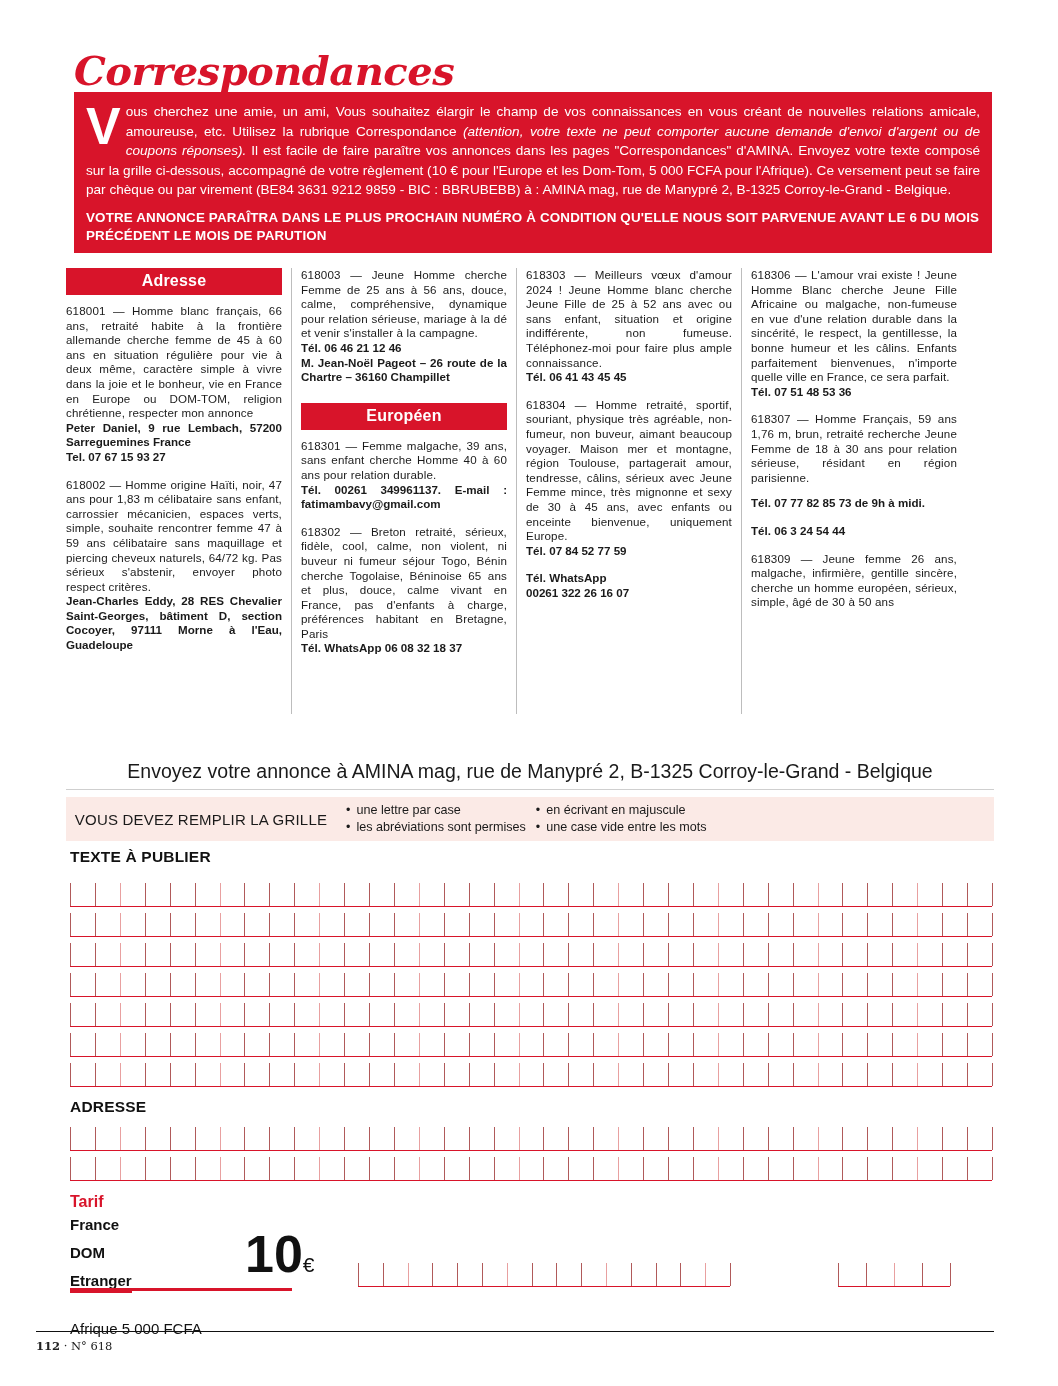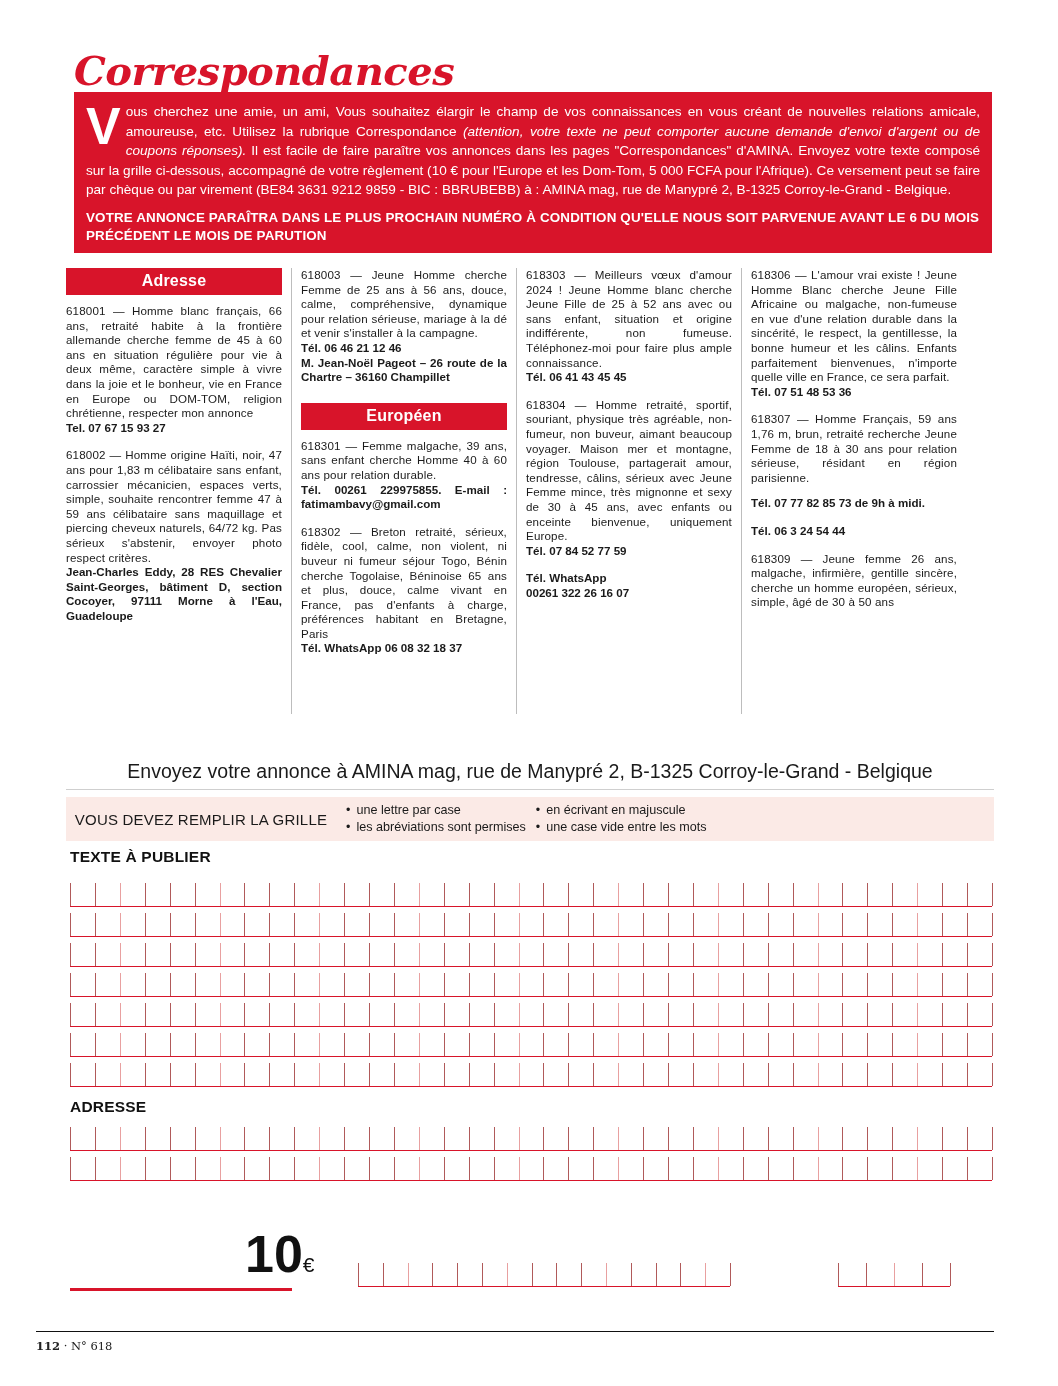--- a/index.html
+++ b/index.html
@@ -168,40 +168,41 @@
     <div class="intro-caps">VOTRE ANNONCE PARAÎTRA DANS LE PLUS PROCHAIN NUMÉRO À CONDITION QU'ELLE NOUS SOIT PARVENUE AVANT LE 6 DU MOIS PRÉCÉDENT LE MOIS DE PARUTION</div>
   </div>
 
   <div class="ads">
 
     <div class="col">
       <div class="col-inner">
         <div class="sec-head">Adresse</div>
         <div class="ad">
           <span class="body">618001 — Homme blanc français, 66 ans, retraité habite à la frontière allemande cherche femme de 45 à 60 ans en situation régulière pour vie à deux même, caractère simple à vivre dans la joie et le bonheur, vie en France en Europe ou DOM-TOM, religion chrétienne, respecter mon annonce</span>
+          <span class="contact">Peter Daniel, 9 rue Lembach, 57200 Sarreguemines France</span>
           <span class="tel">Tel. 07 67 15 93 27</span>
         </div>
         <div class="ad">
           <span class="body">618002 — Homme origine Haïti, noir, 47 ans pour 1,83 m célibataire sans enfant, carrossier mécanicien, espaces verts, simple, souhaite rencontrer femme 47 à 59 ans célibataire sans maquillage et piercing cheveux naturels, 64/72 kg. Pas sérieux s'abstenir, envoyer photo respect critères.</span>
           <span class="contact">Jean-Charles Eddy, 28 RES Chevalier Saint-Georges, bâtiment D, section Cocoyer,  97111 Morne à l'Eau, Guadeloupe</span>
         </div>
       </div>
     </div>
 
     <div class="col">
       <div class="col-inner">
         <div class="ad">
           <span class="body">618003 — Jeune Homme cherche Femme de 25 ans à 56 ans, douce, calme, compréhensive, dynamique pour relation sérieuse, mariage à la dé et venir s'installer à la campagne.</span>
           <span class="tel">Tél. 06 46 21 12 46</span>
           <span class="contact">M. Jean-Noël Pageot – 26 route de la Chartre – 36160 Champillet</span>
         </div>
         <div class="sec-head second">Européen</div>
         <div class="ad">
           <span class="body">618301 — Femme malgache, 39 ans, sans enfant cherche Homme 40 à 60 ans pour relation durable.</span>
-          <span class="tel">Tél. 00261 229975855. E-mail : fatimambavy@gmail.com</span>
+          <span class="tel">Tél. 00261 349961137. E-mail : fatimambavy@gmail.com</span>
         </div>
         <div class="ad">
           <span class="body">618302 — Breton retraité, sérieux, fidèle, cool, calme, non violent, ni buveur ni fumeur séjour Togo, Bénin cherche Togolaise, Béninoise 65 ans et plus, douce, calme vivant en France, pas d'enfants à charge, préférences habitant en Bretagne, Paris</span>
           <span class="tel">Tél. WhatsApp 06 08 32 18 37</span>
         </div>
       </div>
     </div>
 
     <div class="col">
       <div class="col-inner">
@@ -644,20 +645,27 @@
       </div>
       <div class="grid-row" style="left: 838px; top: 1260px; width: 112px; height: 27px;">
         <div class="tick" style="left: 0px;"></div>
         <div class="tick" style="left: 28px;"></div>
         <div class="tick alt" style="left: 56px;"></div>
         <div class="tick" style="left: 84px;"></div>
         <div class="tick" style="left: 112px;"></div>
       </div>
     </div>
 
+  <div class="tarif">
+    <div class="t-title">Tarif</div>
+    <div class="t-line">France</div>
+    <div class="t-line">DOM</div>
+    <div class="t-line last">Etranger</div>
+    <div class="t-afrique">Afrique 5 000 FCFA</div>
+  </div>
   <div class="tarif-underline"></div>
 
   <div class="price">
     <span>10</span><span class="eur">€</span>
   </div>
 
   <div class="footer-rule"></div>
   <div class="footer-txt">
     <b>112</b>
     <span>·</span>

